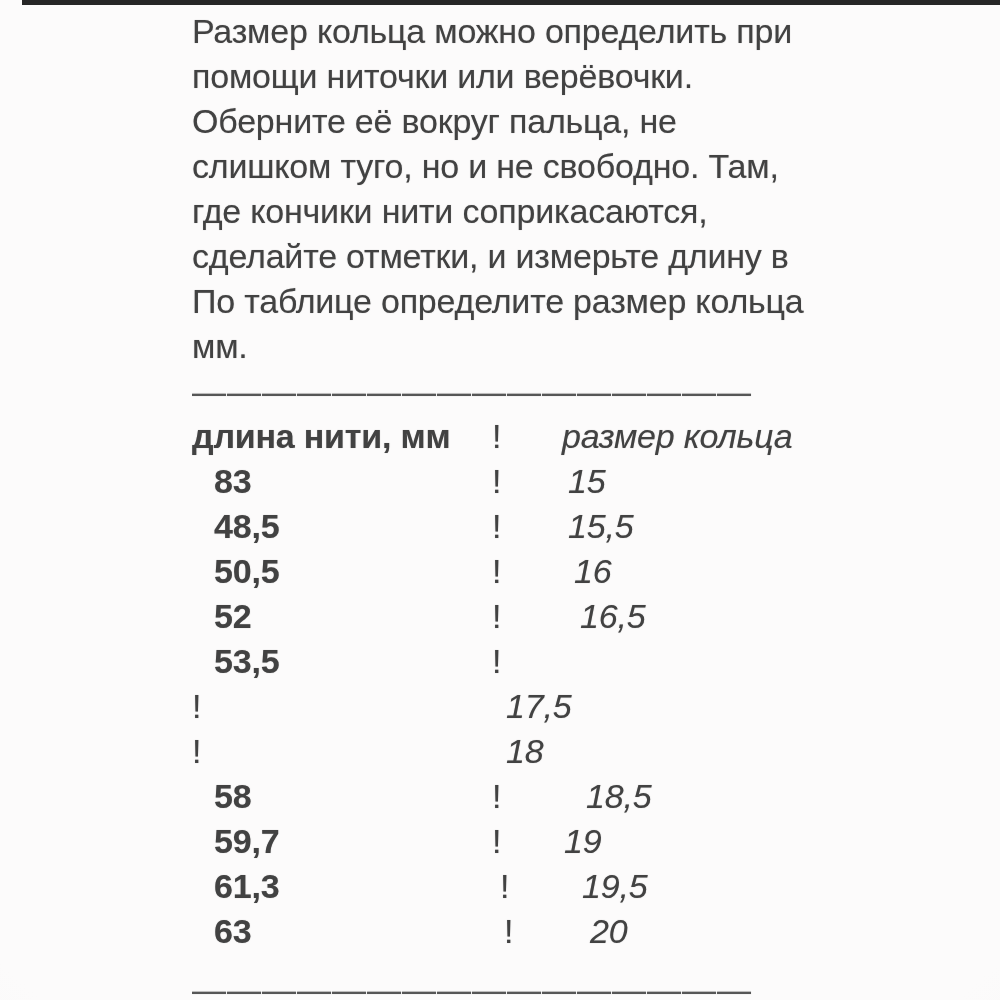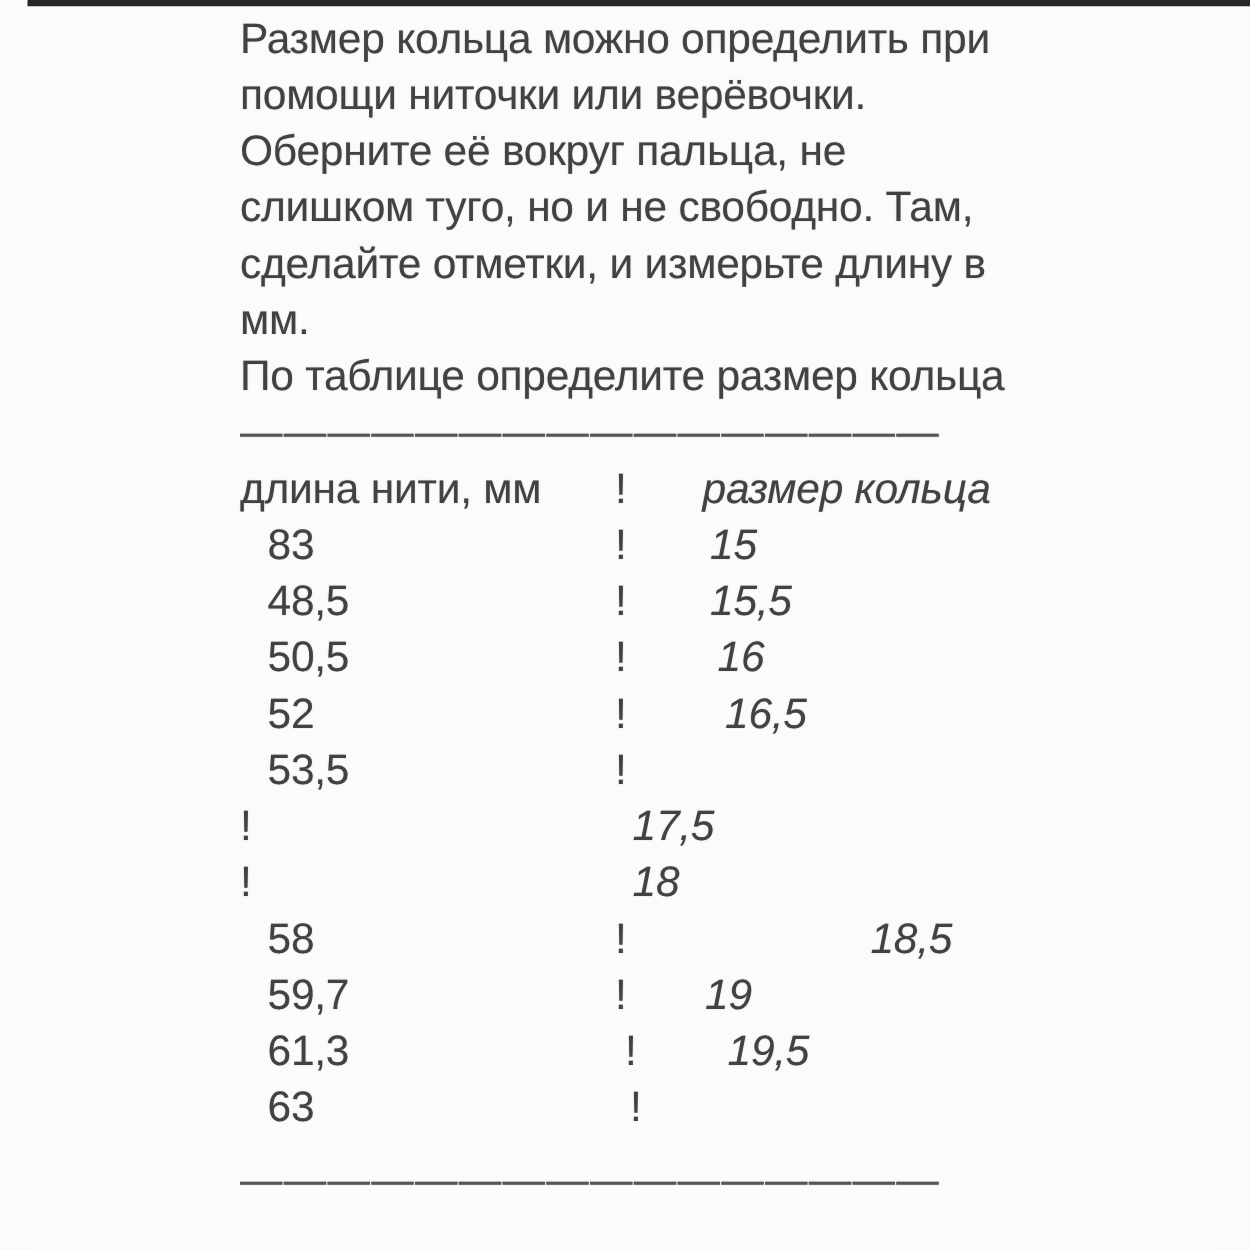--- a/index.html
+++ b/index.html
@@ -46,50 +46,51 @@
   }
   .divider.bottom {
     margin-top: 13px;
   }
   .t-row {
     display: grid;
     grid-template-columns: 300px 62px 1fr;
     height: 45px;
     white-space: nowrap;
   }
-  .t-row .c1 { padding-left: 0; }
+  .t-row .c1 { padding-left: 0; font-weight: bold; }
   .t-row .sep { padding-left: 0; }
   .t-row .c2 { padding-left: 8px; font-style: italic; }
   .rows .t-row .c1 { padding-left: 22px; }
   .rows .t-row .c2 { padding-left: 14px; }
   
   .rows .t-row:nth-child(3)  .c2 { padding-left: 20px; }
   .rows .t-row:nth-child(4)  .c2 { padding-left: 26px; }
-  .rows .t-row:nth-child(8)  .c2 { padding-left: 32px; text-align: center; }
+  .rows .t-row:nth-child(8)  .c2 { padding-left: 32px; }
   .rows .t-row:nth-child(9)  .c2 { padding-left: 10px; }
   .rows .t-row:nth-child(10) .c2 { padding-left: 28px; }
   .rows .t-row:nth-child(10) .sep { padding-left: 8px; }
   .rows .t-row:nth-child(11) .c2 { padding-left: 36px; }
   .rows .t-row:nth-child(11) .sep { padding-left: 12px; }
 </style>
 </head>
 <body>
 
 <div class="top-edge-bar"></div>
 
 <div class="content">
 
   <div class="intro">
     <div class="intro-line">Размер кольца можно определить при</div>
     <div class="intro-line">помощи ниточки или верёвочки.</div>
     <div class="intro-line">Оберните её вокруг пальца, не</div>
     <div class="intro-line">слишком туго, но и не свободно. Там,</div>
+    <div class="intro-line">где кончики нити соприкасаются,</div>
     <div class="intro-line">сделайте отметки, и измерьте длину в</div>
+    <div class="intro-line">По таблице определите размер кольца</div>
     <div class="intro-line">мм.</div>
-    <div class="intro-line">По таблице определите размер кольца</div>
   </div>
 
   <div class="divider top">————————————————</div>
 
   <div class="table">
 
     <div class="t-row header">
       <span class="c1">длина нити, мм</span>
       <span class="sep">!</span>
       <span class="c2">размер кольца</span>
@@ -139,20 +140,21 @@
         <span class="c2">19</span>
       </div>
       <div class="t-row">
         <span class="c1">61,3</span>
         <span class="sep">!</span>
         <span class="c2">19,5</span>
       </div>
       <div class="t-row">
         <span class="c1">63</span>
         <span class="sep">!</span>
+        <span class="c2">20</span>
       </div>
     </div>
 
   </div>
 
   <div class="divider bottom">————————————————</div>
 
 </div>
 
 </body></html>

